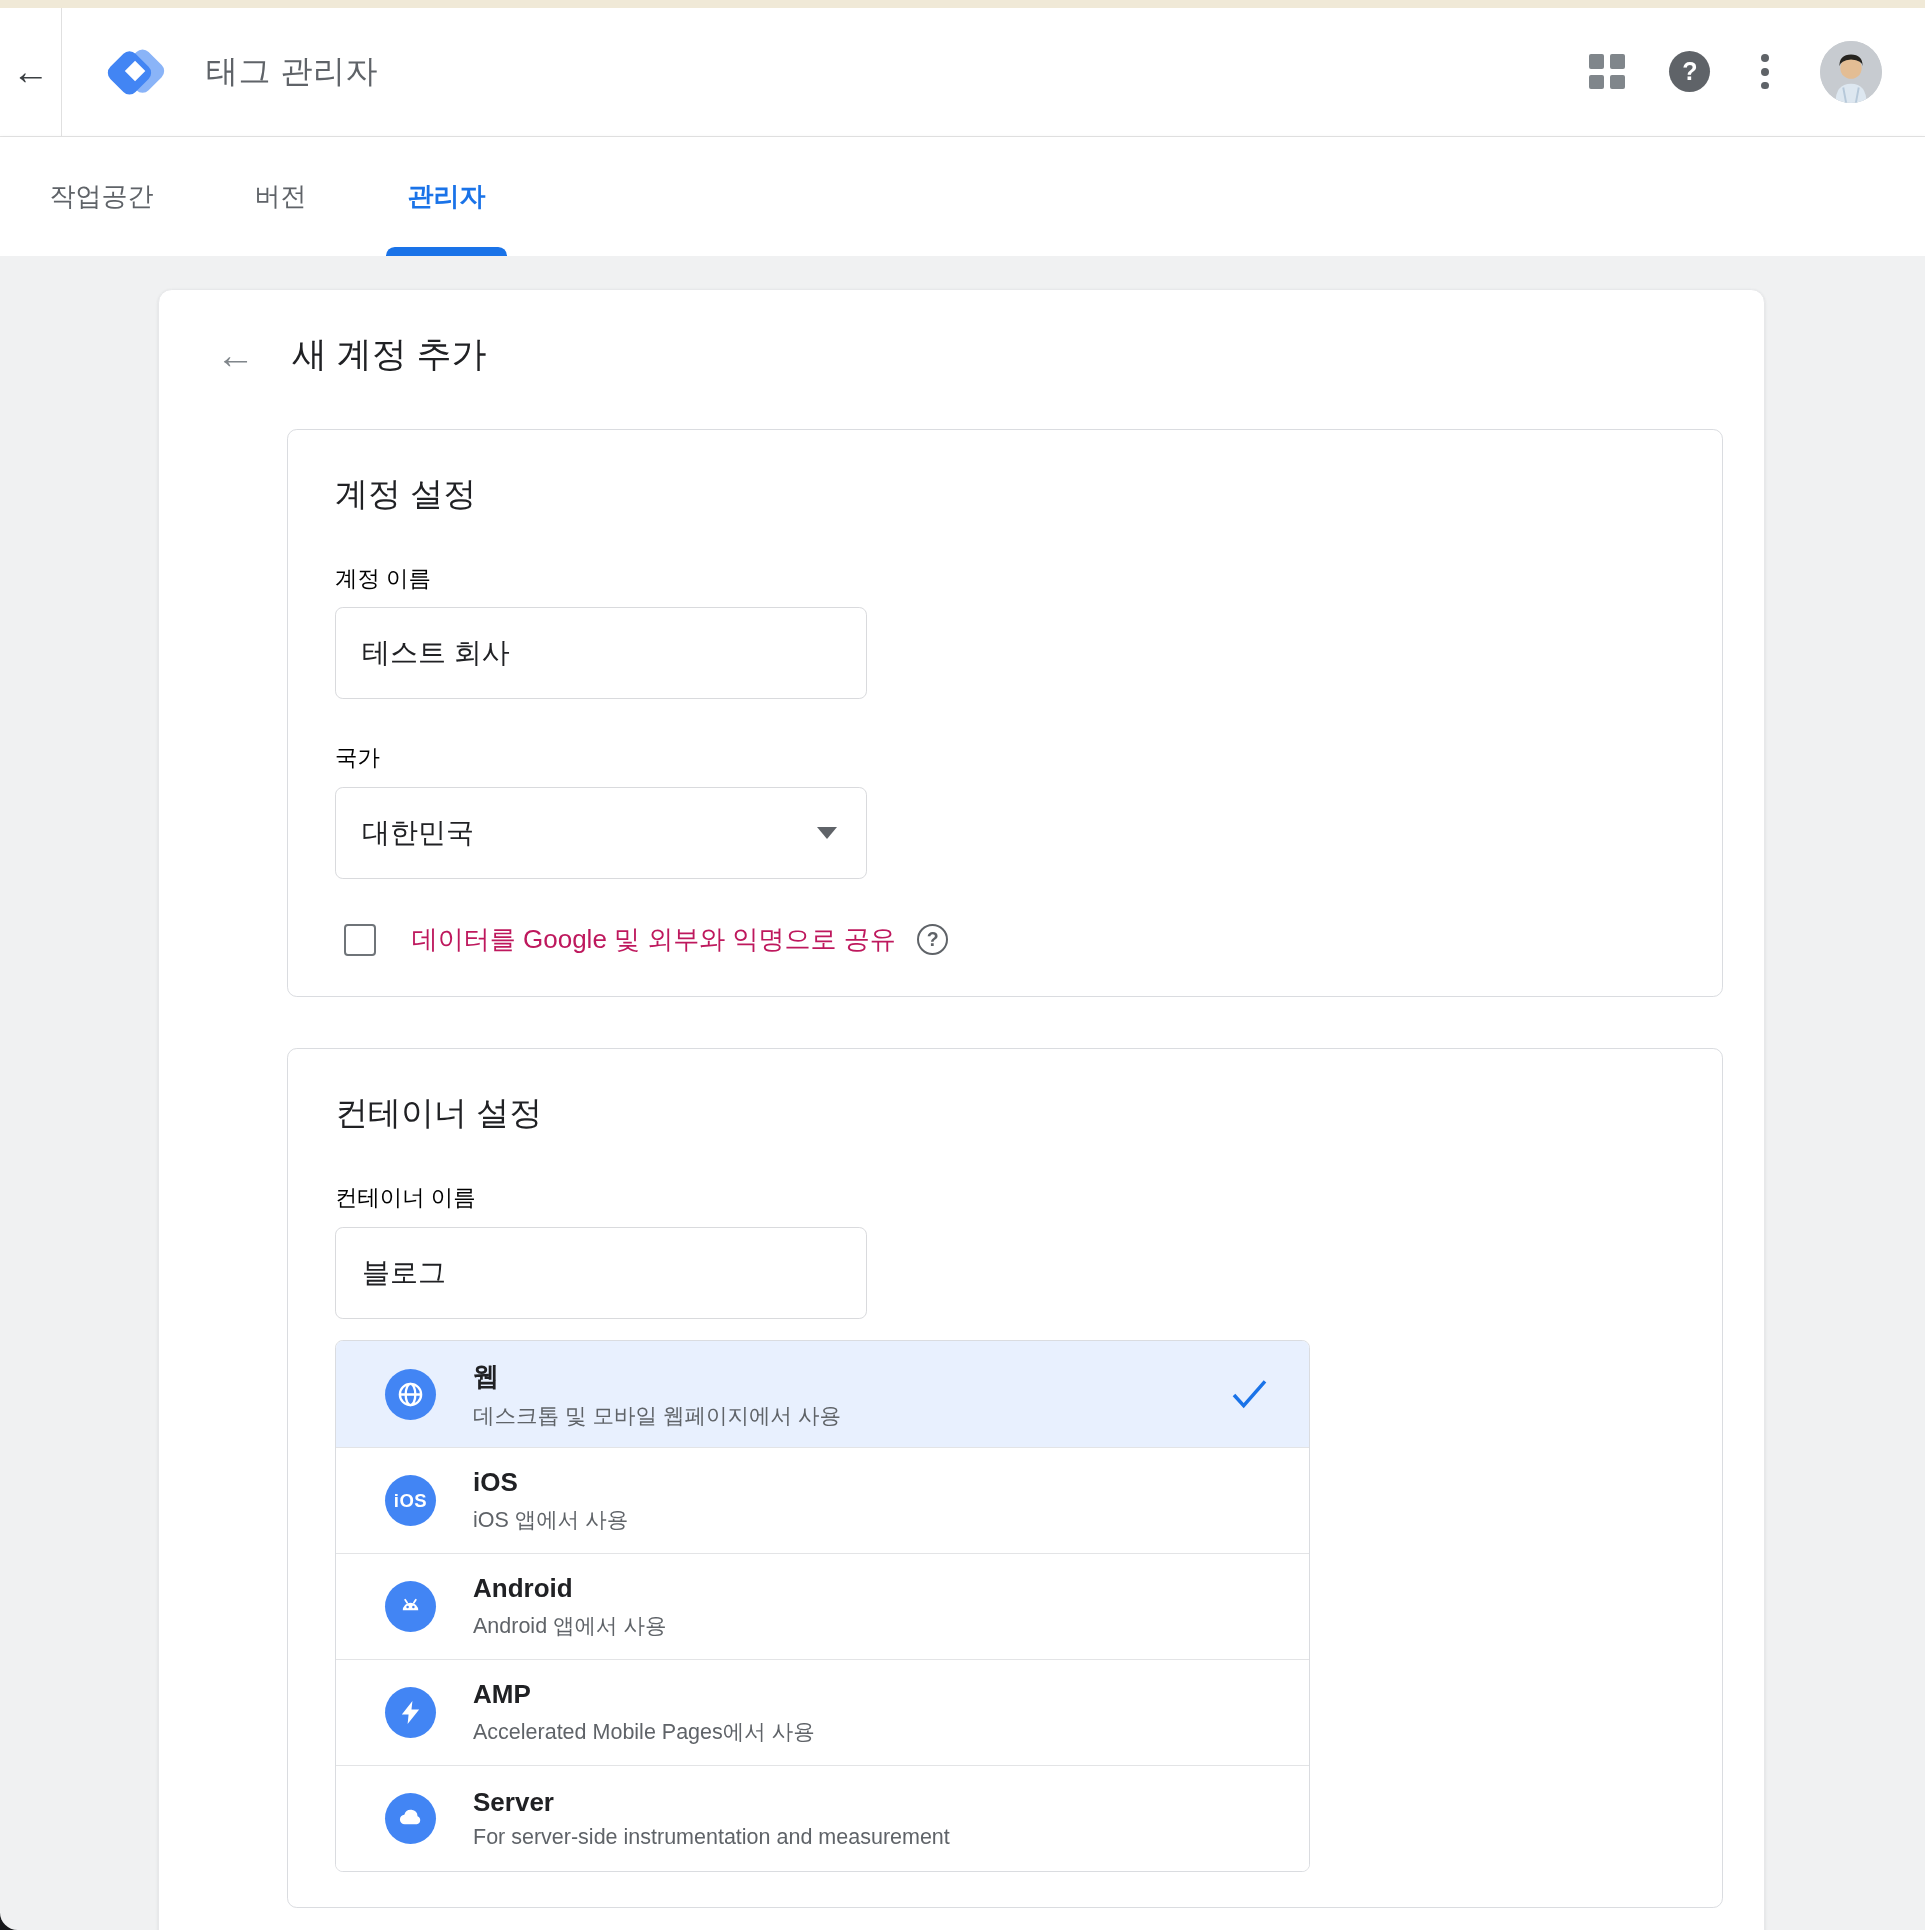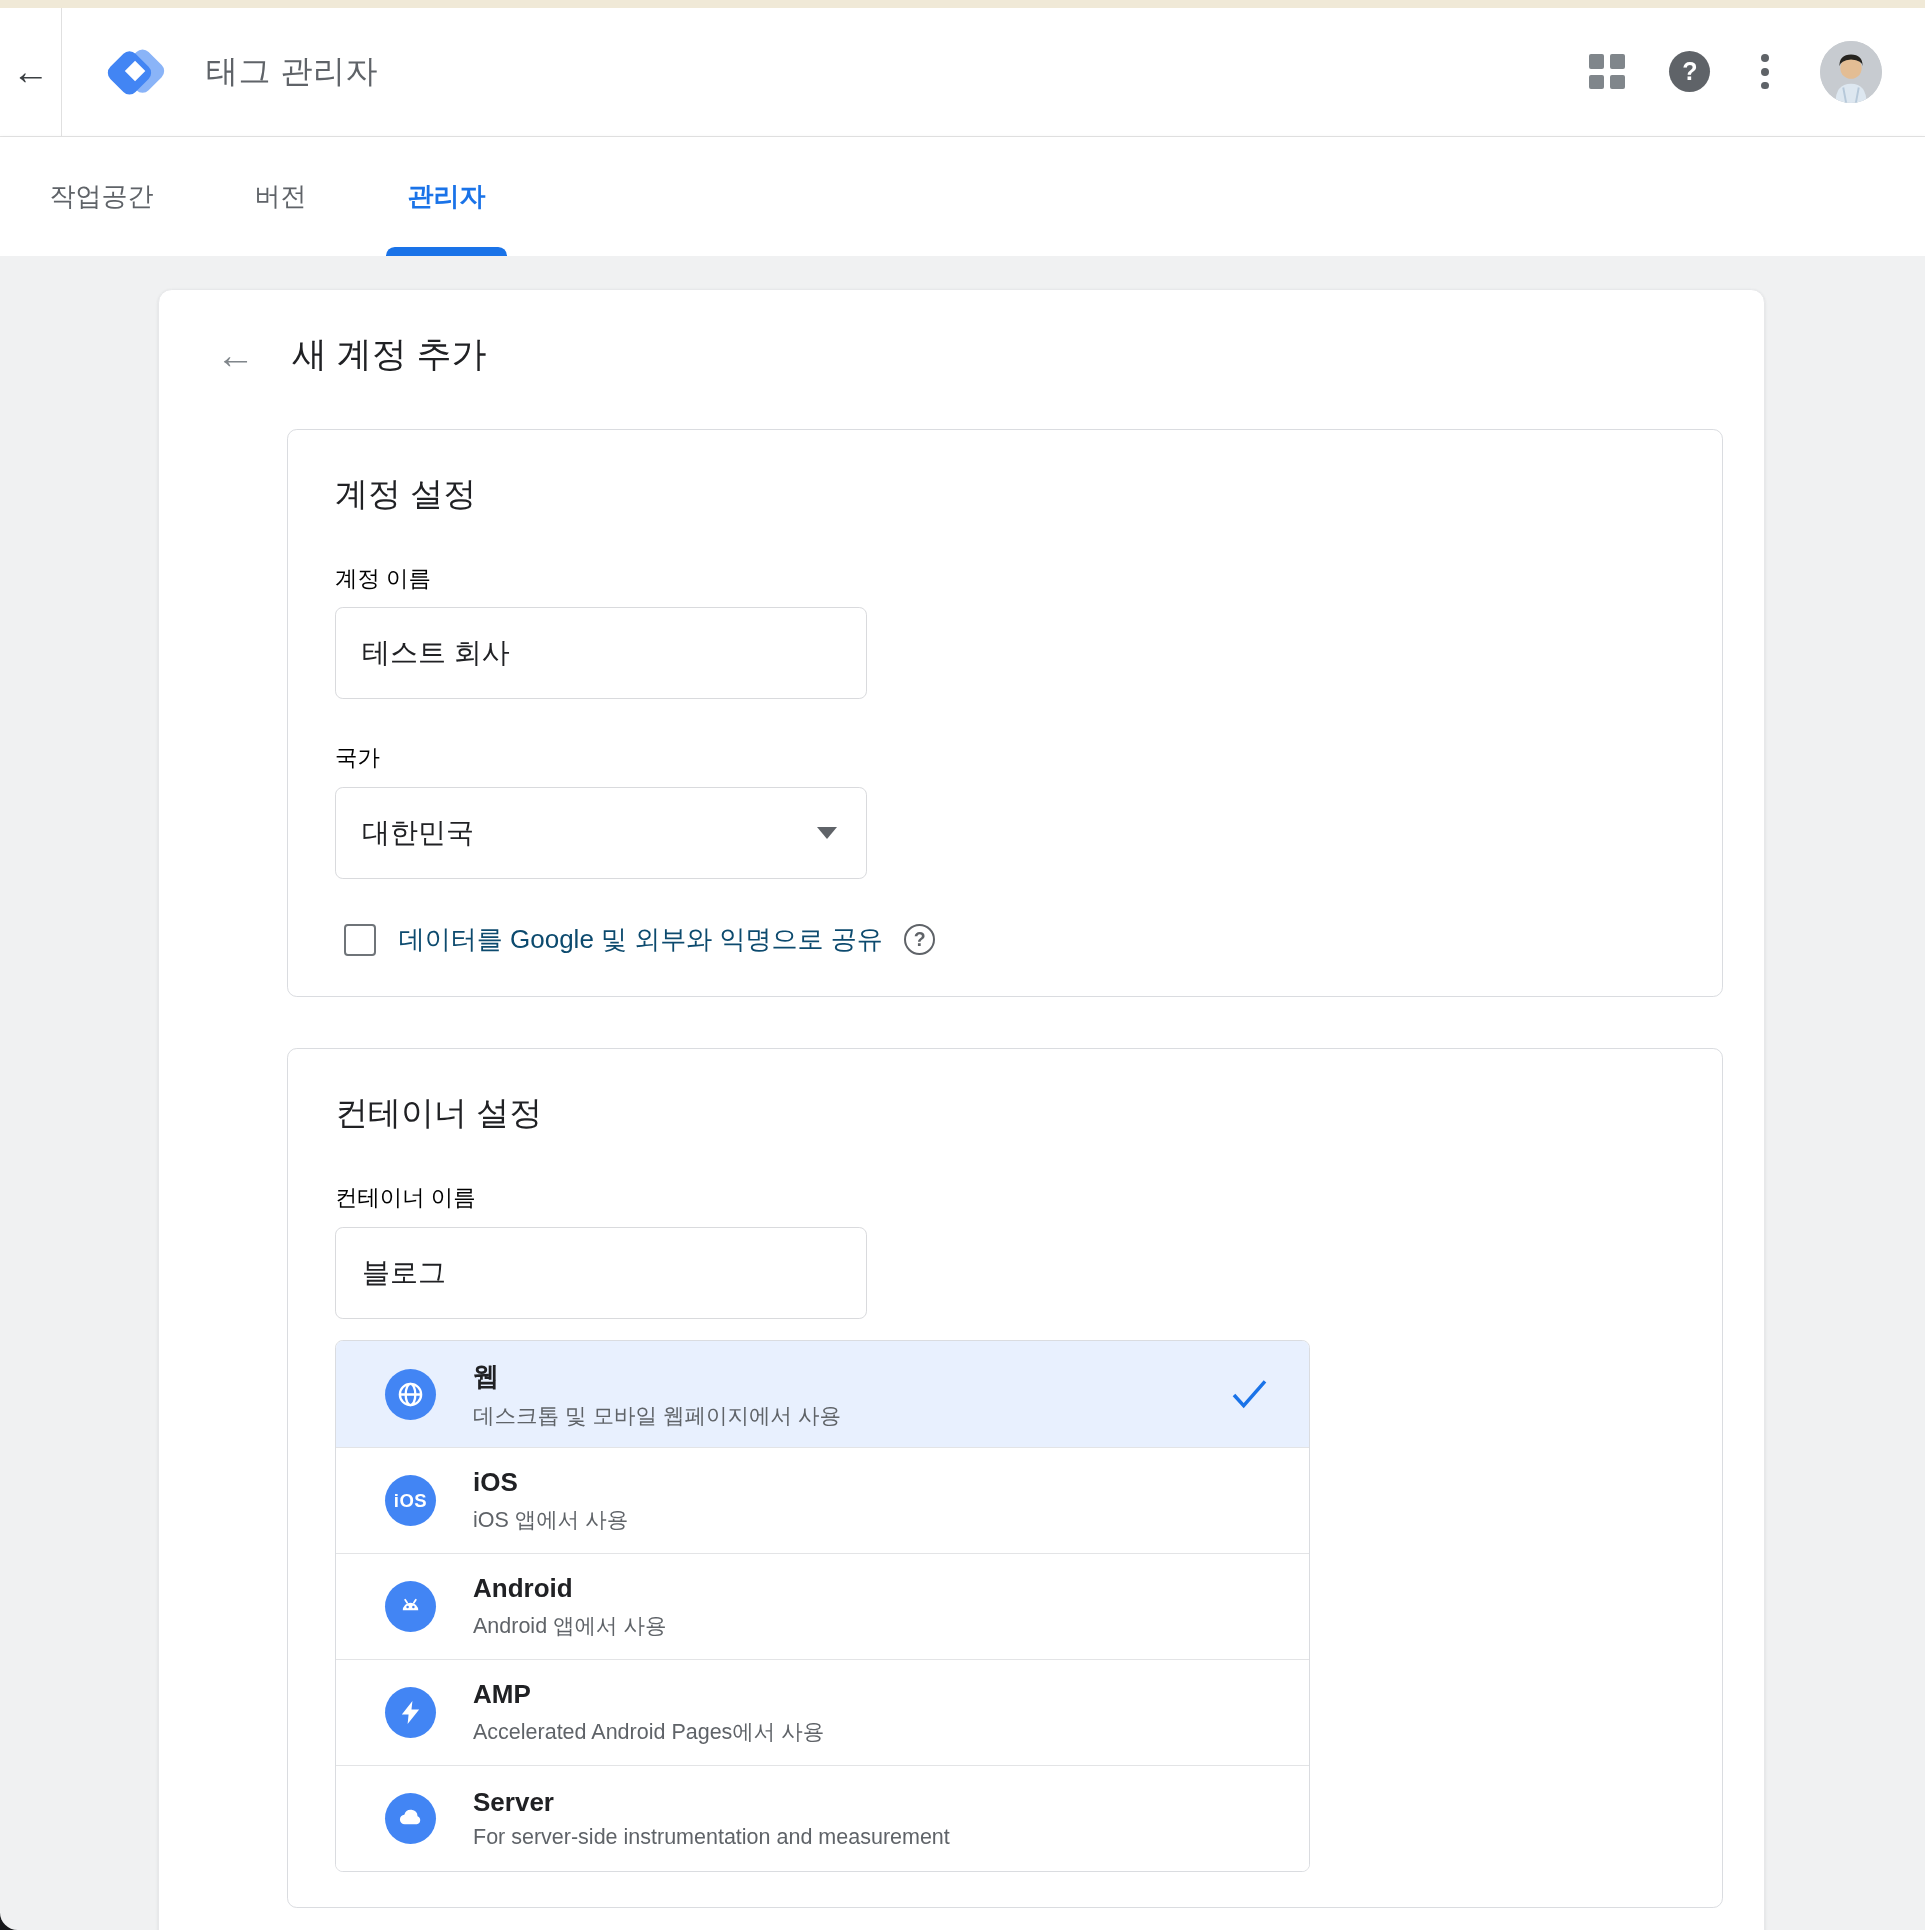--- a/index.html
+++ b/index.html
@@ -59,21 +59,21 @@
     font-size:28px; color:#202124; font-family:"Liberation Sans", sans-serif; background:#fff; outline:none; }
   .select-box { margin-top:13.7px; width:532px; height:92px; border:1px solid #d9dadd; border-radius:7.8px;
     display:flex; align-items:center; padding:0 26px; cursor:pointer; position:relative; }
   .select-value { font-size:28px; color:#202124; }
   .caret-down { position:absolute; right:29px; width:0; height:0;
     border-left:10.7px solid transparent; border-right:10.7px solid transparent; border-top:12.7px solid #5f6368; }
 
   .checkbox-row { display:flex; align-items:center; margin-top:43px; height:35px; }
   .checkbox { width:32px; height:32px; border:2px solid #6f7479; border-radius:3.9px;
     margin-left:8.8px; cursor:pointer; background:#fff; }
-  .checkbox-label { margin-left:23px; font-size:26px; color:#0c4a6e; }
+  .checkbox-label { margin-left:36px; font-size:26px; color:#be185d; }
   .help-outline { margin-left:21.5px; width:31px; height:31px; border:2px solid #5f6368; border-radius:50%;
     color:#5f6368; font-size:19.5px; font-weight:bold; display:flex; align-items:center; justify-content:center; cursor:pointer; }
 
   
   .platform-list { margin-top:21.5px; width:975px; border:1px solid #dadce0; border-radius:7.8px; overflow:hidden; }
   .platform-row { display:flex; align-items:center; height:106px; background:#fff;
     position:relative; cursor:pointer; }
   .platform-row + .platform-row { border-top:1px solid #e3e4e6; }
   .platform-row.selected { background:#e8f0fe; }
   .platform-icon { width:51px; height:51px; border-radius:50%; background:#4285f4;
@@ -225,21 +225,21 @@
         </div>
 
         <div class="platform-row">
           <div class="platform-icon">
             <svg width="27" height="27" viewBox="0 0 28 28">
               <polygon points="16,2 5,16 12,16 11,26 23,11 15,11" fill="#fff"></polygon>
             </svg>
           </div>
           <div class="platform-texts">
             <span class="platform-name">AMP</span>
-            <span class="platform-desc">Accelerated Android Pages에서 사용</span>
+            <span class="platform-desc">Accelerated Mobile Pages에서 사용</span>
           </div>
         </div>
 
         <div class="platform-row">
           <div class="platform-icon">
             <svg width="29" height="29" viewBox="0 0 30 30">
               <path d="M9 21 a5 5 0 0 1 -0.4-9.98 A7 7 0 0 1 22.3 12.6 A4.4 4.4 0 0 1 21.5 21 Z" fill="#fff"></path>
             </svg>
           </div>
           <div class="platform-texts">

